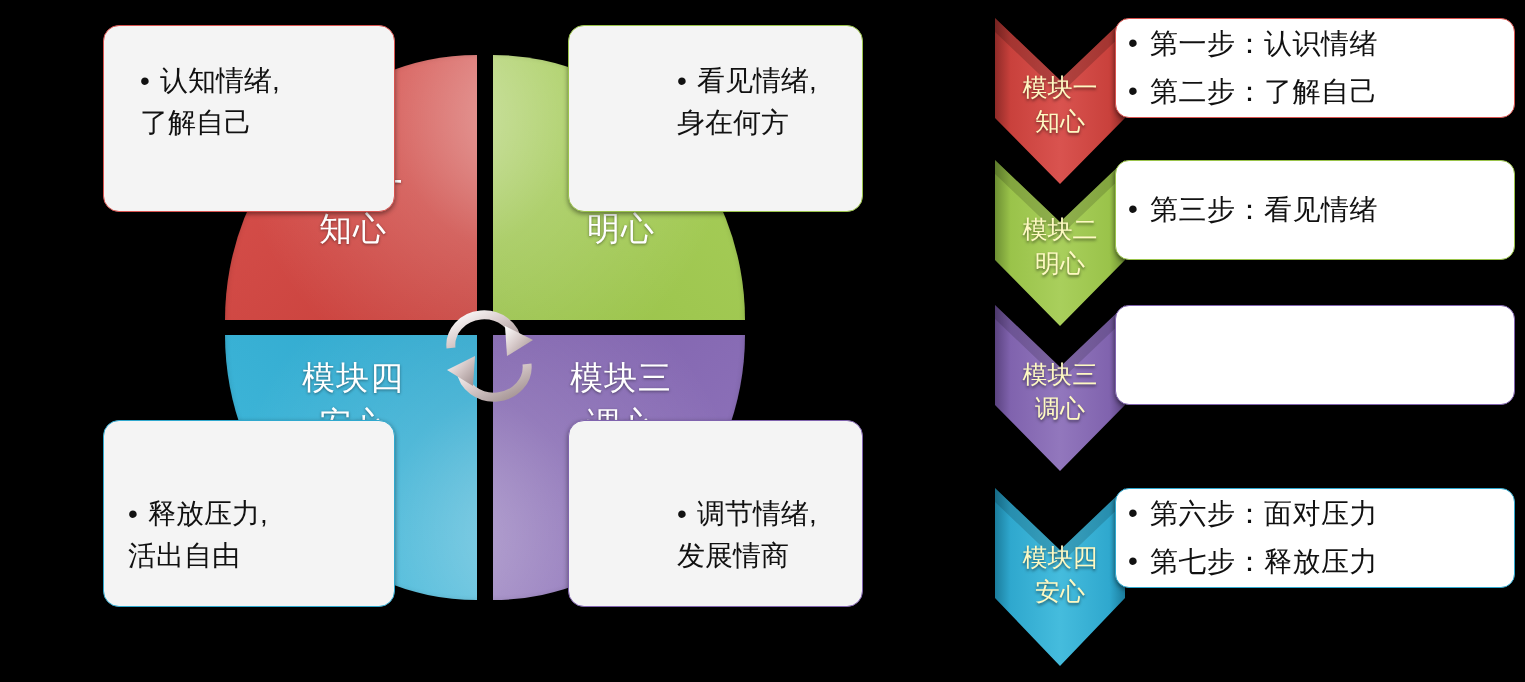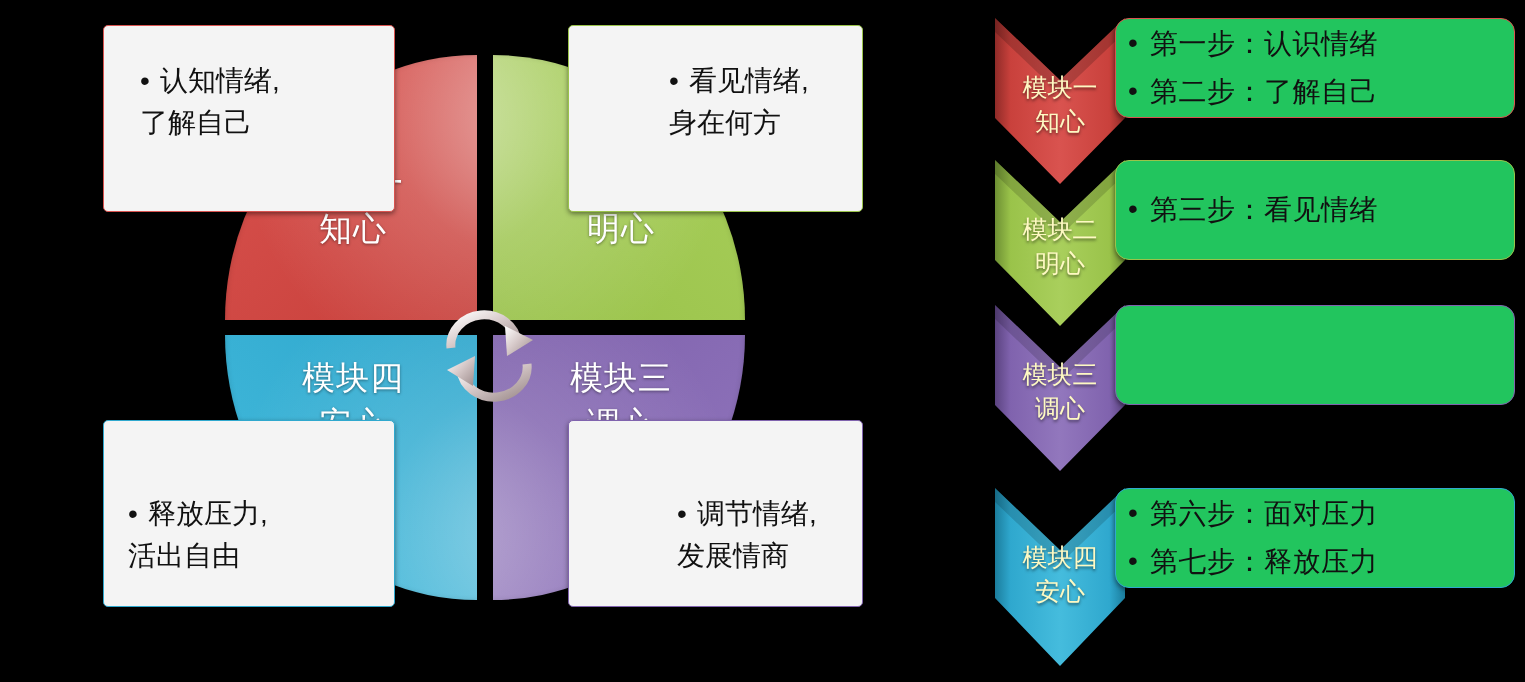--- a/index.html
+++ b/index.html
@@ -40,41 +40,41 @@
   .qlabel{position:absolute;color:#fff;font-size:33px;line-height:46px;text-align:center;
           text-shadow:0 1px 3px rgba(0,0,0,.45);letter-spacing:1px;white-space:pre-line;pointer-events:none;}
   .ql-tl{left:8px;top:105px;width:240px;}
   .ql-tr{left:276px;top:105px;width:240px;}
   .ql-bl{left:8px;top:300px;width:240px;}
   .ql-br{left:276px;top:300px;width:240px;}
 
   .arrows{position:absolute;left:210px;top:235px;width:110px;height:130px;}
 
   
-  .callout{position:absolute;background:#f4f4f4;border-radius:5px;
+  .callout{position:absolute;background:#f4f4f4;border-radius:16px;
            box-shadow:0 2px 5px rgba(0,0,0,.45);}
   .callout .ctxt{position:absolute;left:0;right:0;color:#111;font-size:28px;line-height:42px;white-space:pre-line;}
   .co-red{left:103px;top:25px;width:290px;height:185px;border:1.5px solid #d9534f;}
   .co-red .ctxt{top:34px;left:36px;}
   .co-green{left:568px;top:25px;width:293px;height:185px;border:1.5px solid #9ac34a;}
-  .co-green .ctxt{top:34px;left:100px;}
+  .co-green .ctxt{top:34px;left:108px;}
   .co-cyan{left:103px;top:420px;width:290px;height:185px;border:1.5px solid #2fa8ce;}
   .co-cyan .ctxt{top:72px;left:24px;}
   .co-purple{left:568px;top:420px;width:293px;height:185px;border:1.5px solid #8063ae;}
   .co-purple .ctxt{top:72px;left:108px;}
   .bullet-dot{display:inline-block;width:10px;margin-right:10px;}
 
   
   .steps{position:absolute;left:995px;top:0;width:530px;height:682px;}
   .srow{position:absolute;left:0;width:530px;}
   .chev{position:absolute;left:0;top:0;width:130px;}
   .chev svg{display:block;}
   .chevlabel{position:absolute;left:0;width:130px;color:#fef9c3;font-size:25px;line-height:34px;
              text-align:center;text-shadow:0 2px 3px rgba(0,0,0,.5);white-space:pre-line;pointer-events:none;}
-  .sbox{position:absolute;background:#22c55e;border-radius:14px;box-shadow:0 2px 5px rgba(0,0,0,.5);}
+  .sbox{position:absolute;background:#ffffff;border-radius:14px;box-shadow:0 2px 5px rgba(0,0,0,.5);}
   .sbox ul{list-style:none;margin:0;padding:0;height:100%;display:flex;flex-direction:column;justify-content:center;}
   .sbox li{color:#111;font-size:28px;line-height:34px;padding:7px 0 7px 34px;position:relative;letter-spacing:.5px;}
   .sbox li::before{content:"\2022";position:absolute;left:12px;top:6px;font-size:28px;color:#111;}
 </style>
 </head>
 <body>
 
 <div class="stage">
 
   <div class="wheel">

